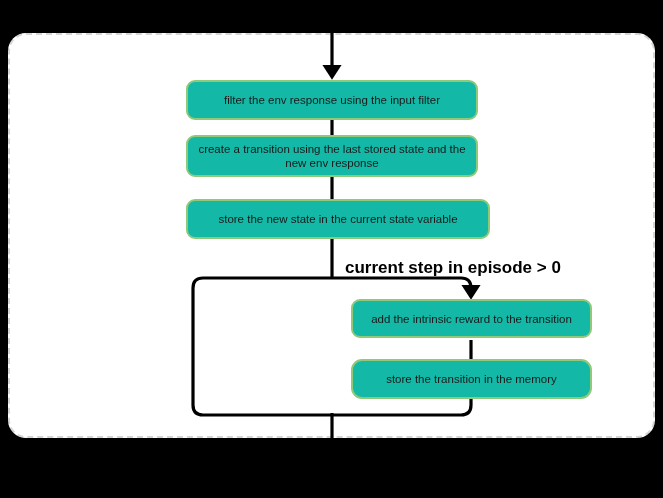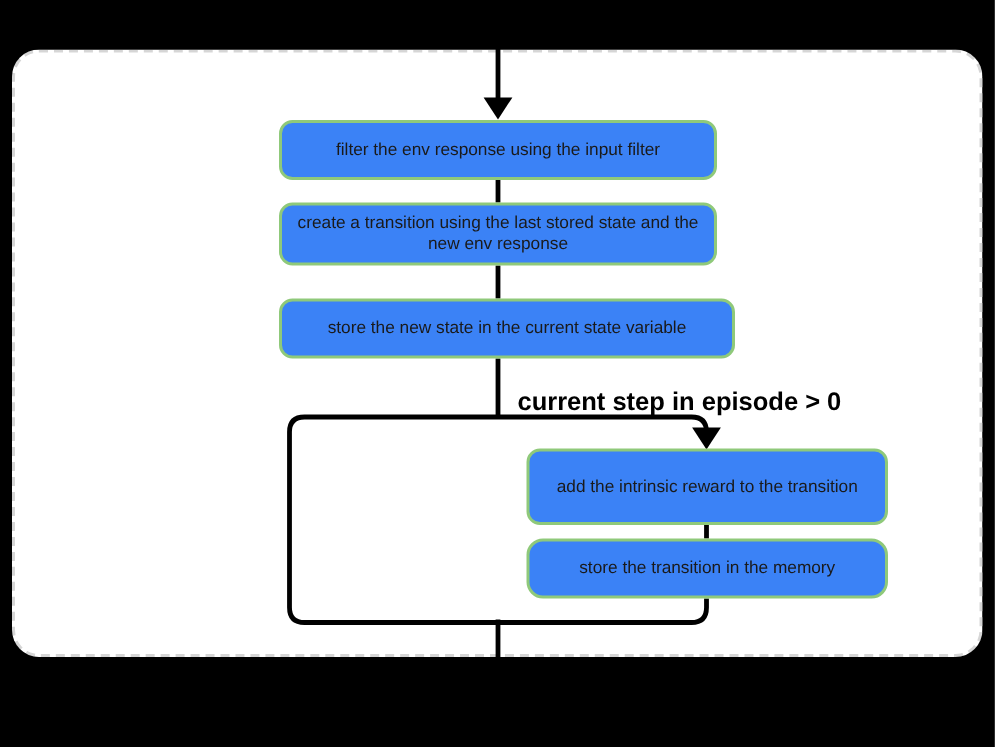--- a/index.html
+++ b/index.html
@@ -33,21 +33,21 @@
     top: 65px;
     font-size: 19px;
     font-weight: bold;
     color: #000000;
     letter-spacing: 0.2px;
   }
   
   .node {
     position: absolute;
     box-sizing: border-box;
-    background: #3b82f6;
+    background: #14b8a6;
     border: 2.5px solid #8fc97a;
     border-radius: 9px;
     display: flex;
     align-items: center;
     justify-content: center;
     text-align: center;
     color: #1a1a1a;
     font-size: 11.5px;
     line-height: 14px;
     padding: 2px 8px;
@@ -111,17 +111,17 @@
   </svg>
 
   <div class="edge-label" style="left:345px; top:258px;">current step in episode &gt; 0</div>
 
   <div class="node" style="left:186px; top:80px; width:292px; height:40px;">filter the env response using the input filter</div>
 
   <div class="node" style="left:186px; top:135px; width:292px; height:42px;">create a transition using the last stored state and the new env response</div>
 
   <div class="node" style="left:186px; top:199px; width:304px; height:40px;">store the new state in the current state variable</div>
 
-  <div class="node" style="left:351px; top:299px; width:241px; height:51px;">add the intrinsic reward to the transition</div>
+  <div class="node" style="left:351px; top:299px; width:241px; height:39px;">add the intrinsic reward to the transition</div>
 
   <div class="node" style="left:351px; top:359px; width:241px; height:40px;border-radius:11px;">store the transition in the memory</div>
 
 </div>
 
 </body></html>

